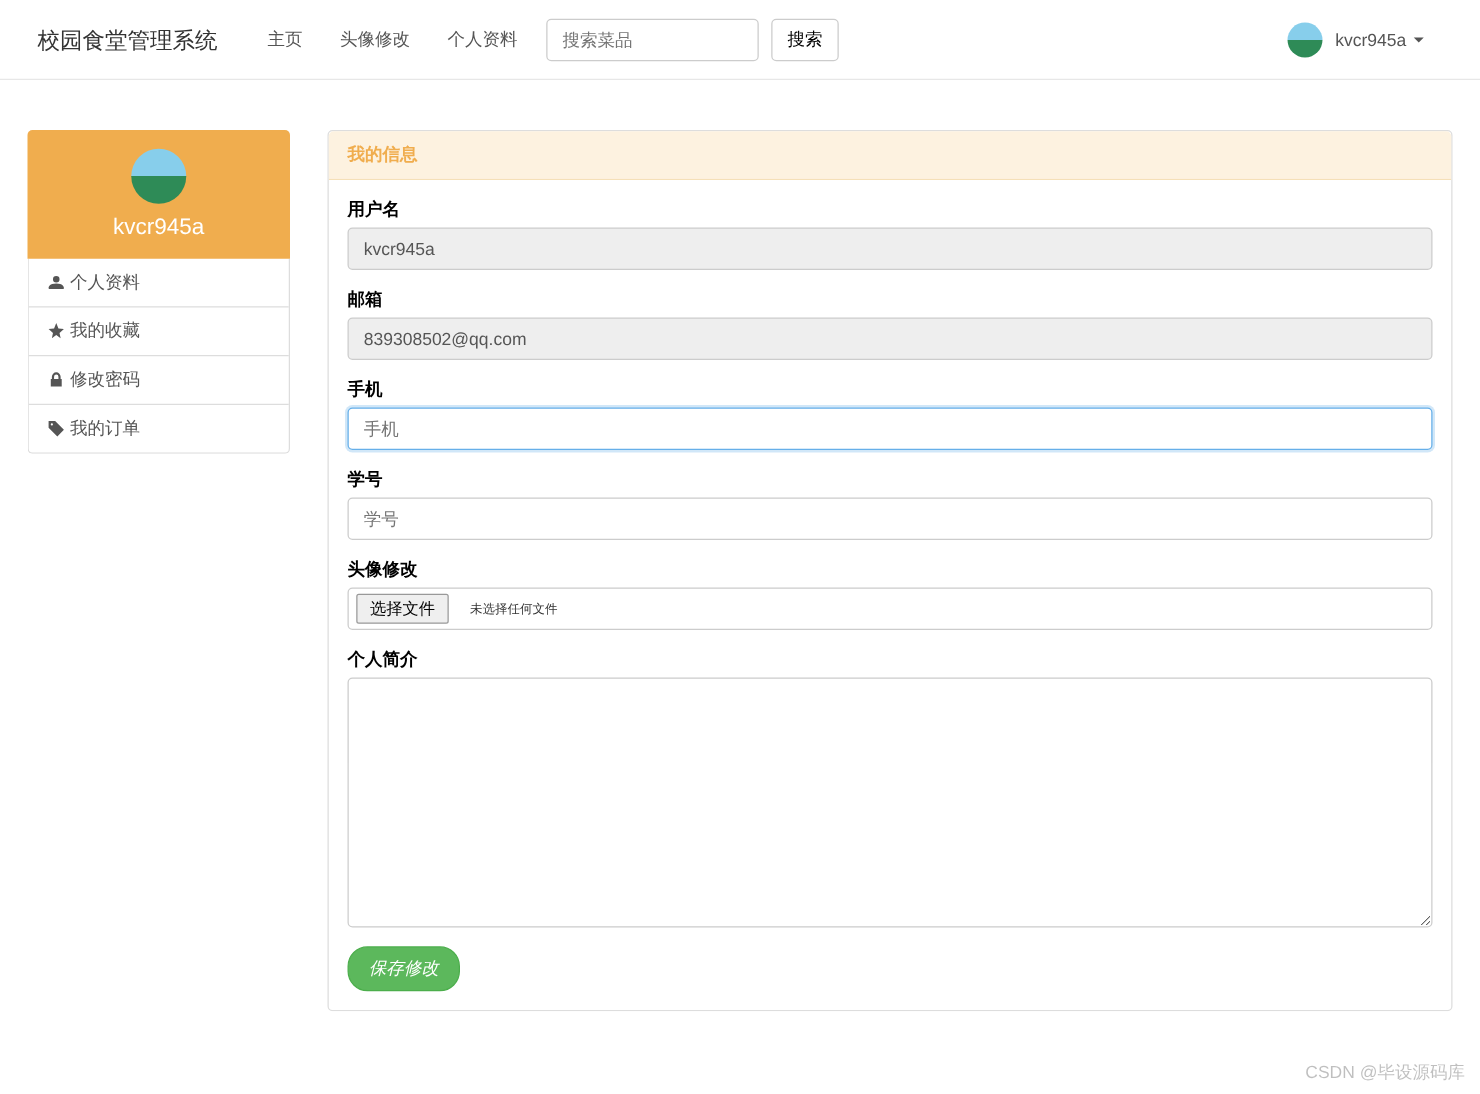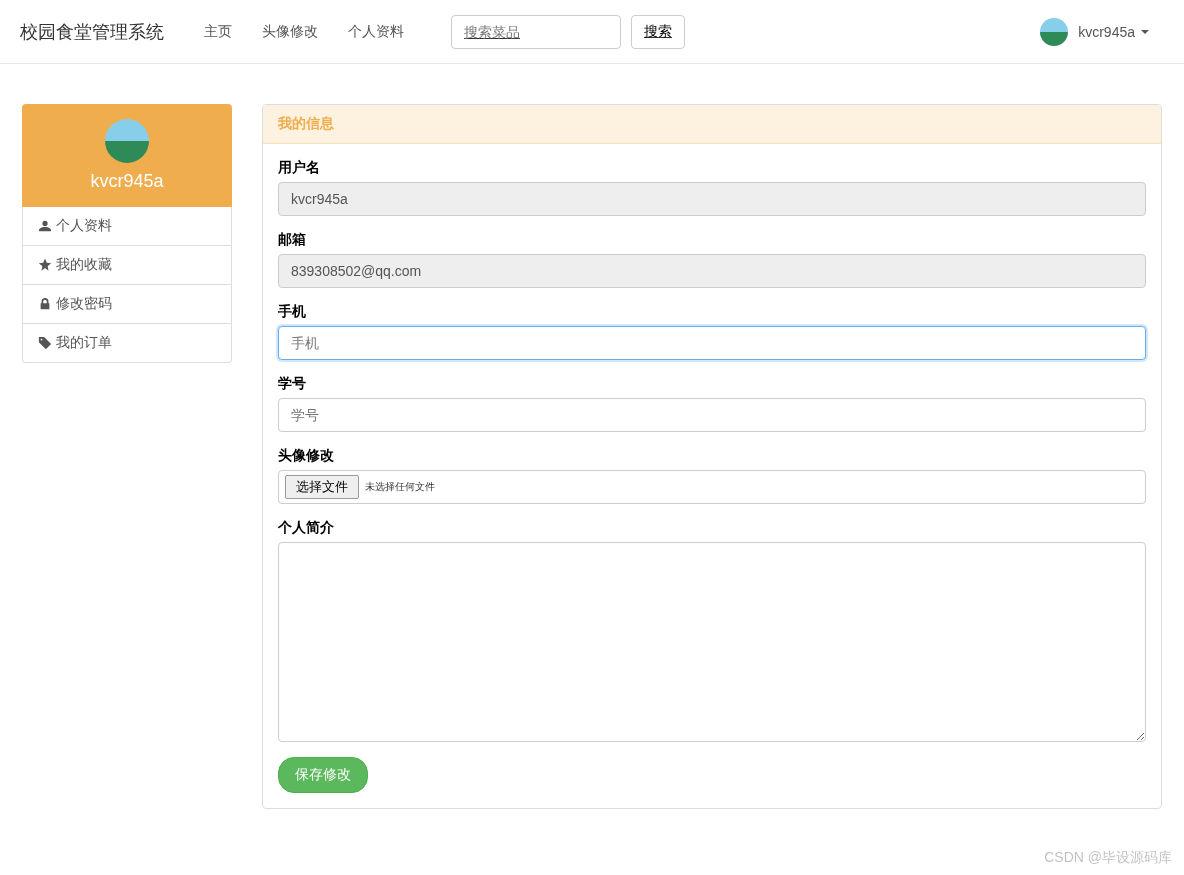--- a/index.html
+++ b/index.html
@@ -1,23 +1,23 @@
 <!DOCTYPE html>
 <html><head>
   <meta charset="utf-8">
   <style>
     * { box-sizing: border-box; margin: 0; padding: 0; }
     body { font-family: "Helvetica Neue", Helvetica, Arial, "Microsoft YaHei", sans-serif; font-size: 14px; color: #333; background: #fff; }
     
-    .navbar { background: #fff; border-bottom: 1px solid #e7e7e7; padding: 0 5px; height: 64px; display: flex; align-items: center; }
+    .navbar { background: #fff; border-bottom: 1px solid #e7e7e7; padding: 0 15px; height: 64px; display: flex; align-items: center; }
     .navbar-brand { font-size: 18px; color: #333; padding: 0 15px; margin-right: 10px; }
     .navbar-nav { display: flex; list-style: none; text-align: right; }
     .navbar-nav li { padding: 0 15px; }
     .navbar-nav a { color: #555; text-decoration: none; font-size: 14px; }
-    .navbar-form { display: flex; align-items: center; margin-left: 32px; gap: 10px; text-decoration: underline; }
+    .navbar-form { display: flex; align-items: center; margin-left: 8px; gap: 10px; }
     .navbar-form input { height: 34px; padding: 6px 12px; border: 1px solid #ccc; border-radius: 4px; width: 170px; font-size: 14px; }
     .navbar-form button { height: 34px; padding: 6px 12px; background: #fff; border: 1px solid #ccc; border-radius: 4px; cursor: pointer; font-size: 14px; }
     .navbar-right { margin-left: auto; display: flex; align-items: center; gap: 10px; padding-right: 30px; }
     .avatar-sm { width: 28px; height: 28px; border-radius: 50%; background: linear-gradient(to bottom, #87ceeb 0%, #87ceeb 50%, #2e8b57 50%, #2e8b57 100%); }
     .dropdown-toggle { color: #555; cursor: pointer; display: flex; align-items: center; gap: 6px; }
     .caret { display: inline-block; width: 0; height: 0; border-left: 4px solid transparent; border-right: 4px solid transparent; border-top: 4px solid #555; }
     
     .container { max-width: 1170px; margin: 0 auto; padding: 0 15px; margin-top: 40px; display: flex; gap: 30px; }
     
     .sidebar { width: 210px; flex-shrink: 0; }
@@ -32,24 +32,24 @@
     .main { flex: 1; }
     .panel { border: 1px solid #ddd; border-radius: 4px; }
     .panel-heading { background: #fdf2e0; border-bottom: 1px solid #f5e0b8; padding: 10px 15px; color: #f0ad4e; font-weight: bold; border-radius: 4px 4px 0 0; }
     .panel-body { padding: 15px; }
     .form-group { margin-bottom: 15px; }
     .form-group label { display: block; font-weight: bold; margin-bottom: 5px; color: #000000; }
     .form-control { display: block; width: 100%; height: 34px; padding: 6px 12px; font-size: 14px; color: #555; background: #fff; border: 1px solid #ccc; border-radius: 4px; }
     .form-control[disabled] { background: #eee; cursor: not-allowed; }
     .form-control.focused { border-color: #66afe9; box-shadow: 0 0 0 2px rgba(102,175,233,.3); }
     textarea.form-control { height: 200px; resize: vertical; }
-    .file-input-wrapper { border: 1px solid #ccc; border-radius: 4px; padding: 4px 6px; display: flex; align-items: center; gap: 6px; }
+    .file-input-wrapper { border: 1px solid #ccc; border-radius: 4px; padding: 4px 6px; display: flex; align-items: center; gap: 17px; }
     .file-button { padding: 2px 10px; background: #efefef; border: 1px solid #999; border-radius: 2px; font-size: 13px; cursor: pointer; }
     .file-text { color: #333; font-size: 10px; }
-    .btn-success { background: #5cb85c; color: #fff; border: 1px solid #4cae4c; padding: 8px 16px; border-radius: 16px; cursor: pointer; font-size: 14px; }
+    .btn-success { background: #5cb85c; color: #fff; border: 1px solid #4cae4c; padding: 8px 16px; border-radius: 16px; cursor: pointer; font-size: 14px; font-style: italic; }
     
     .icon { display: inline-flex; width: 14px; height: 14px; align-items: center; justify-content: center; }
     .watermark { position: fixed; bottom: 8px; right: 12px; color: rgba(0,0,0,0.25); font-size: 14px; }
   </style>
 </head>
 <body>
 
 <nav class="navbar">
   <div class="navbar-brand">校园食堂管理系统</div>
   <ul class="navbar-nav">

